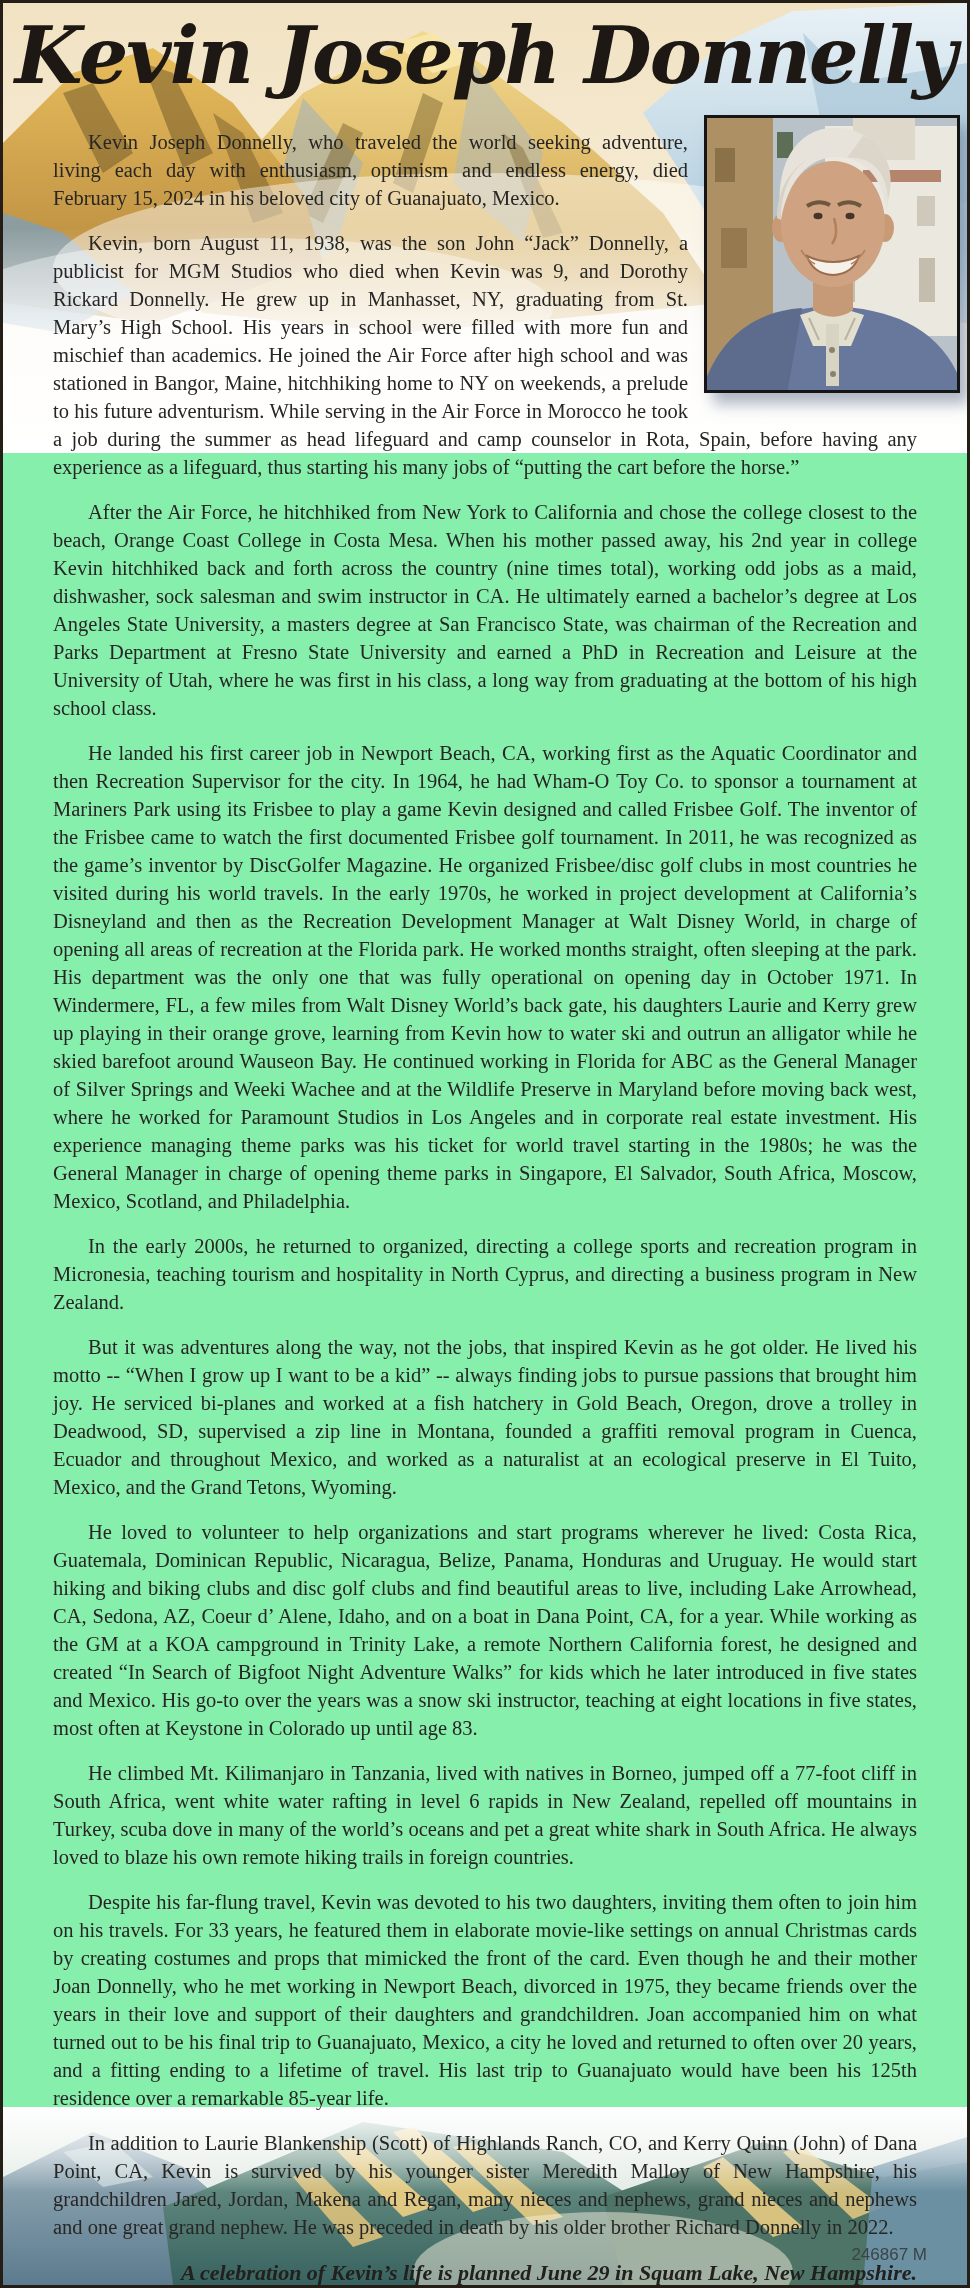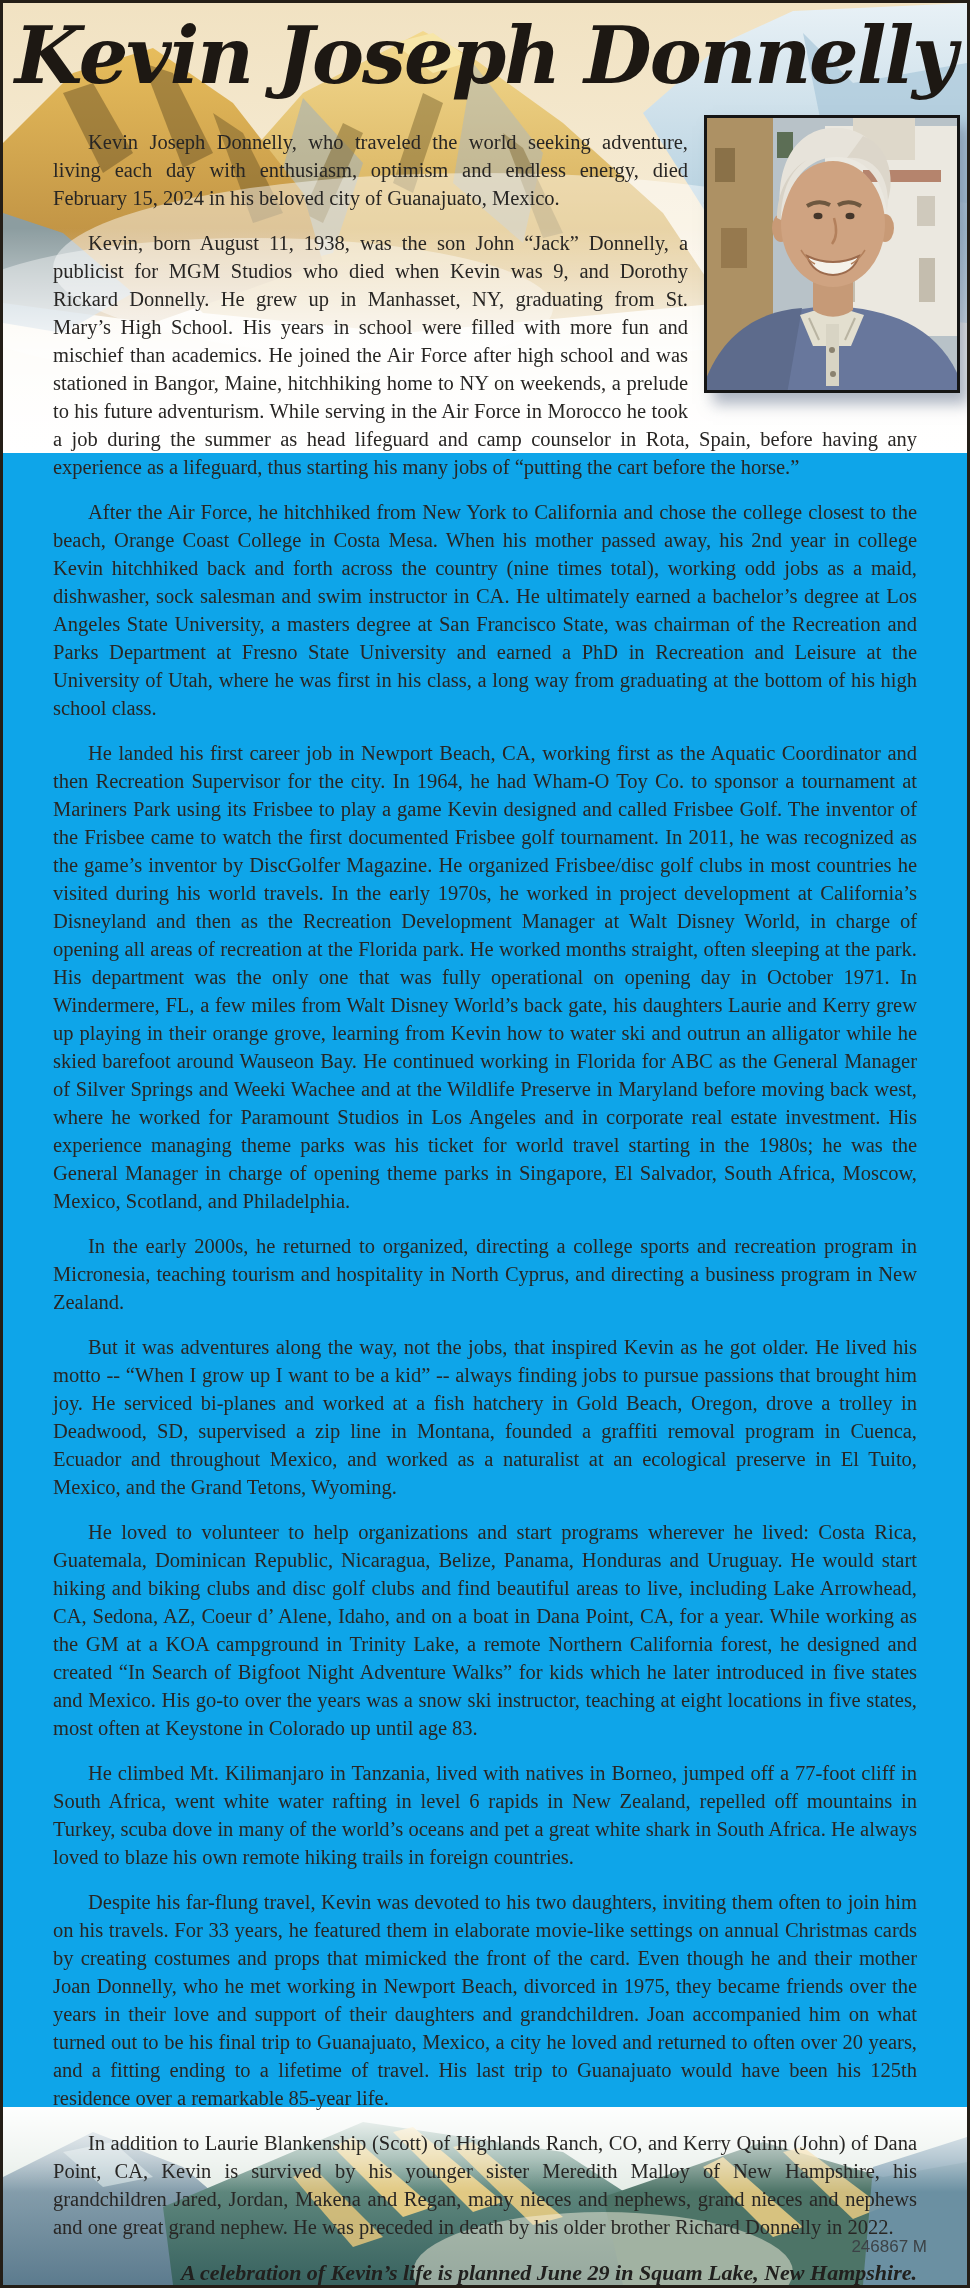--- a/index.html
+++ b/index.html
@@ -1,20 +1,20 @@
 <!DOCTYPE html>
 <html><head>
 <meta charset="utf-8">
 <style>
   html,body{margin:0;padding:0;background:#888;}
   .page{
     position:relative;
     width:970px;height:2288px;
     margin:0 auto;
-    background:#0ea5e9;
+    background:#86efac;
     border:3px solid #241e17;
     box-sizing:border-box;
     overflow:hidden;
     font-family:"Liberation Serif", serif;
   }
   .banner{position:absolute;left:0;width:964px;pointer-events:none;}
   .banner-top{top:0;height:450px;}
   .banner-bottom{bottom:0;height:178px;}
   .banner svg{display:block;width:100%;height:100%;}
 
@@ -56,21 +56,21 @@
     text-indent:0 !important;
     color:#21201e;
   }
   .closing-line{
     text-align:left;
     font-size:28px;line-height:27px;
     text-indent:0 !important;
     color:#2b2a28;
   }
   .ad-number{
-    position:absolute;right:40px;bottom:28px;
+    position:absolute;right:40px;bottom:20px;
     font-family:"Liberation Sans", sans-serif;
     font-size:17px;color:#3c4246;
     z-index:6;
   }
 </style>
 </head>
 <body>
 
 <div class="page">
 

